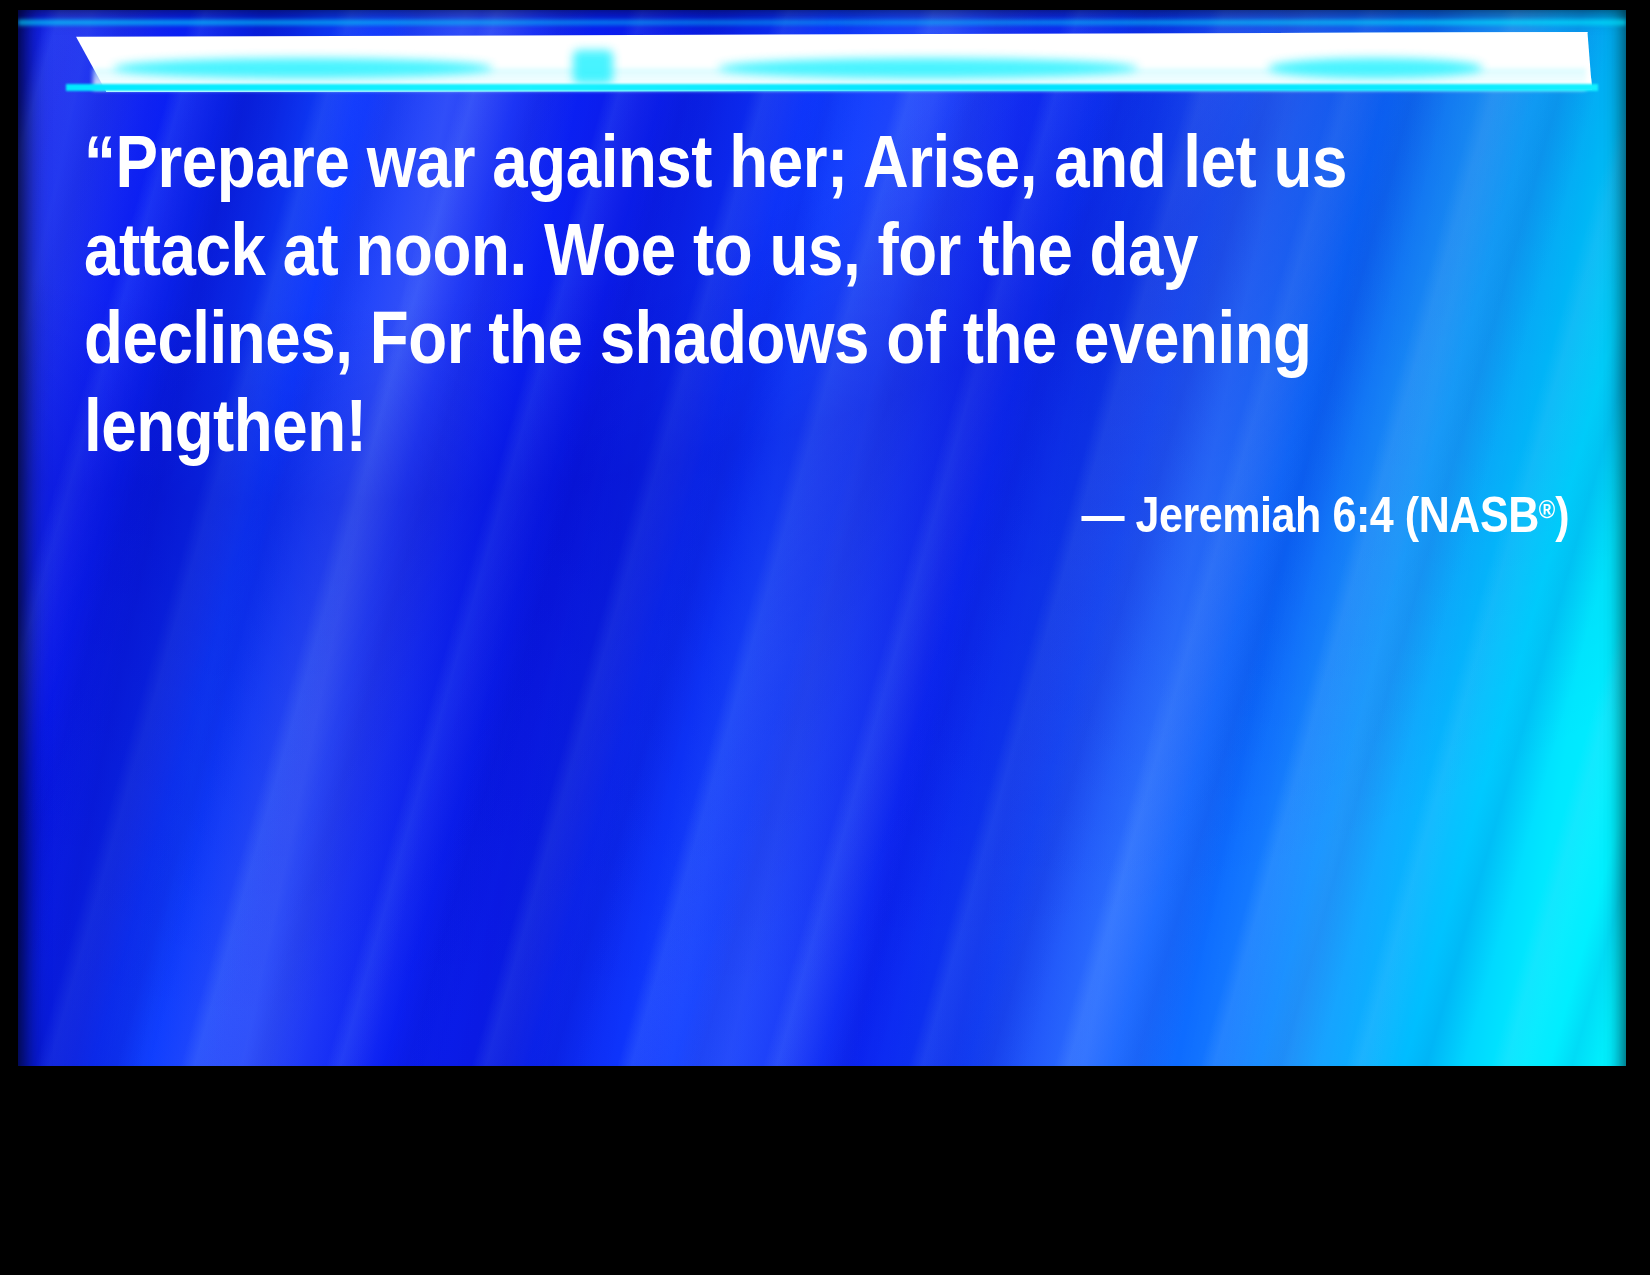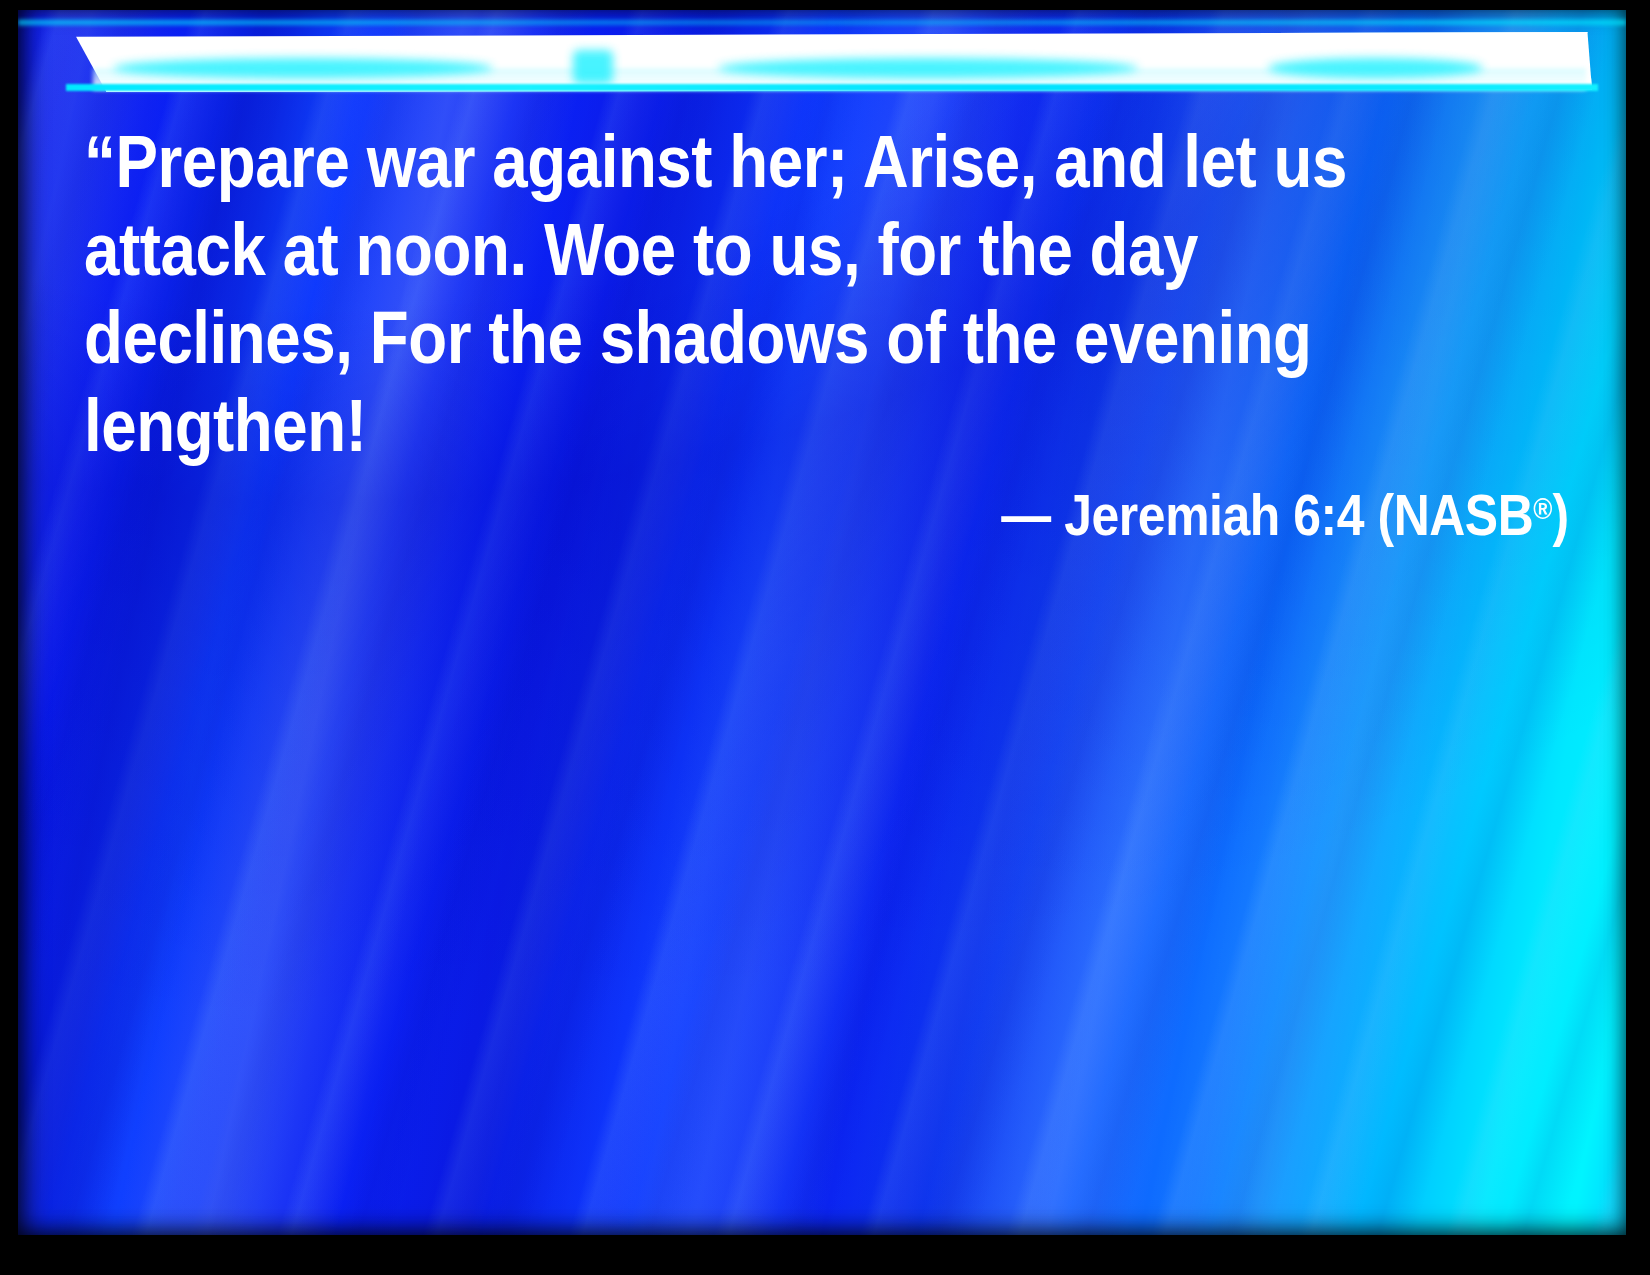--- a/index.html
+++ b/index.html
@@ -3,21 +3,21 @@
 <meta charset="utf-8">
 <style>
   html, body {
     margin: 0;
     padding: 0;
     background: #000000;
   }
   #slide {
     position: relative;
     width: 1650px;
-    height: 1275px;
+    height: 1066px;
     background: #000000;
     overflow: hidden;
     font-family: "Liberation Sans", "DejaVu Sans", sans-serif;
   }
 
   
   #canvas {
     position: absolute;
     left: 18px;
     top: 10px;
@@ -186,21 +186,21 @@
     transform-origin: left center;
     white-space: nowrap;
   }
   #attribution {
     position: absolute;
     left: 66px;
     top: 455px;
     width: 1485px;
     text-align: right;
     color: #ffffff;
-    font-size: 58px;
+    font-size: 50px;
     line-height: 88px;
     font-weight: bold;
     letter-spacing: -0.5px;
     white-space: nowrap;
   }
   #attribution .shrink {
     display: inline-block;
     transform: scaleX(0.86);
     transform-origin: right center;
   }

